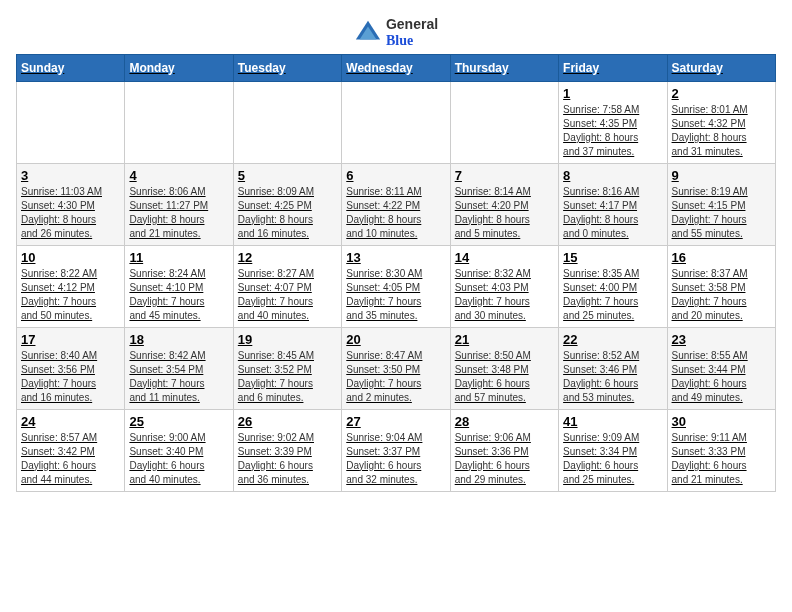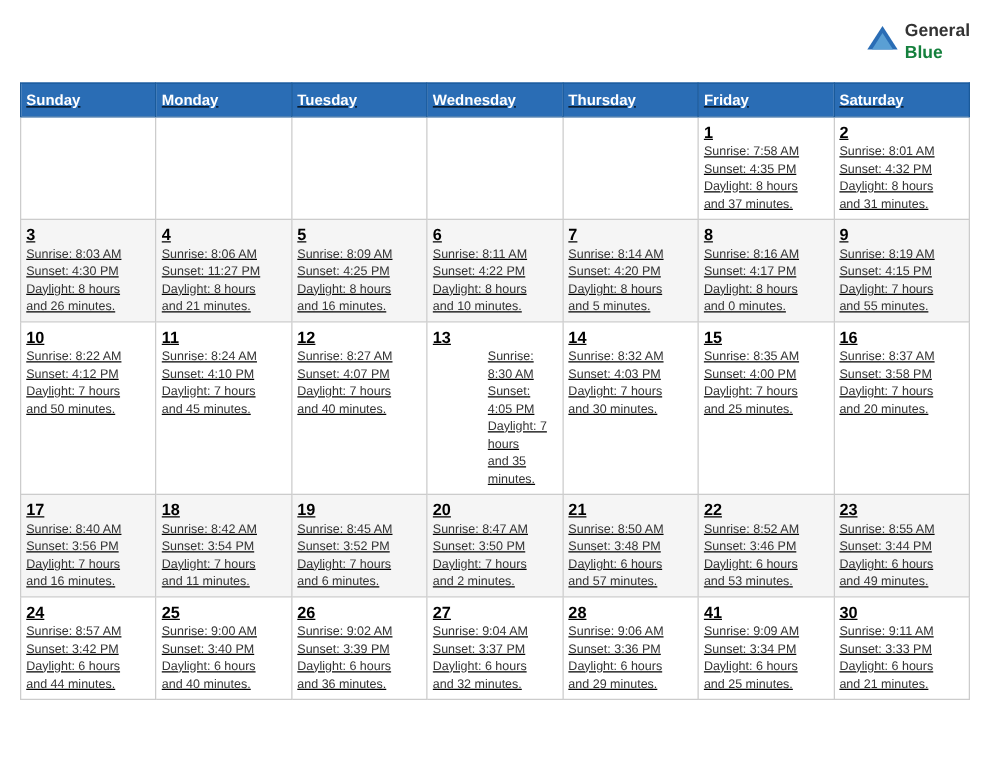--- a/index.html
+++ b/index.html
@@ -5,36 +5,36 @@
     * { margin: 0; padding: 0; box-sizing: border-box; }
     body {
       font-family: Arial, sans-serif;
       background: #fff;
       width: 792px;
       min-height: 612px;
       padding: 16px;
     }
     .header-section {
       display: flex;
-      justify-content: flex-end;
+      justify-content: center;
       align-items: flex-start;
-      margin-bottom: 16px;
+      margin-bottom: 4px;
     }
     .logo {
       display: flex;
       align-items: center;
       gap: 4px;
     }
     .logo-text {
       font-size: 14px;
       font-weight: bold;
       line-height: 1.2;
     }
     .logo-text .general { color: #333; }
-    .logo-text .blue { color: #15803d; }
+    .logo-text .blue { color: #1d4ed8; font-family: Liberation Serif, serif; }
     .logo-icon {
       width: 28px;
       height: 28px;
     }
     .title-section {
       text-align: right;
     }
     .month-title {
       font-size: 32px;
       font-weight: bold;
@@ -142,21 +142,21 @@
           <div class="day-number">2</div>
           <div class="day-info" style="white-space: pre-line;">Sunrise: 8:01 AM
 Sunset: 4:32 PM
 Daylight: 8 hours
 and 31 minutes.</div>
         </td>
       </tr>
       <tr>
         <td>
           <div class="day-number">3</div>
-          <div class="day-info" style="white-space: pre-line;">Sunrise: 8:03 AM
+          <div class="day-info" style="white-space: pre-line;">Sunrise: 11:03 AM
 Sunset: 4:30 PM
 Daylight: 8 hours
 and 26 minutes.</div>
         </td>
         <td>
           <div class="day-number">4</div>
           <div class="day-info" style="white-space: pre-line;">Sunrise: 8:06 AM
 Sunset: 11:27 PM
 Daylight: 8 hours
 and 21 minutes.</div>
@@ -214,21 +214,21 @@
         </td>
         <td>
           <div class="day-number">12</div>
           <div class="day-info" style="white-space: pre-line;">Sunrise: 8:27 AM
 Sunset: 4:07 PM
 Daylight: 7 hours
 and 40 minutes.</div>
         </td>
         <td>
           <div class="day-number">13</div>
-          <div class="day-info" style="white-space: pre-line; margin-left: 44px;">Sunrise: 8:30 AM
+          <div class="day-info" style="white-space: pre-line;">Sunrise: 8:30 AM
 Sunset: 4:05 PM
 Daylight: 7 hours
 and 35 minutes.</div>
         </td>
         <td>
           <div class="day-number">14</div>
           <div class="day-info" style="white-space: pre-line;">Sunrise: 8:32 AM
 Sunset: 4:03 PM
 Daylight: 7 hours
 and 30 minutes.</div>

